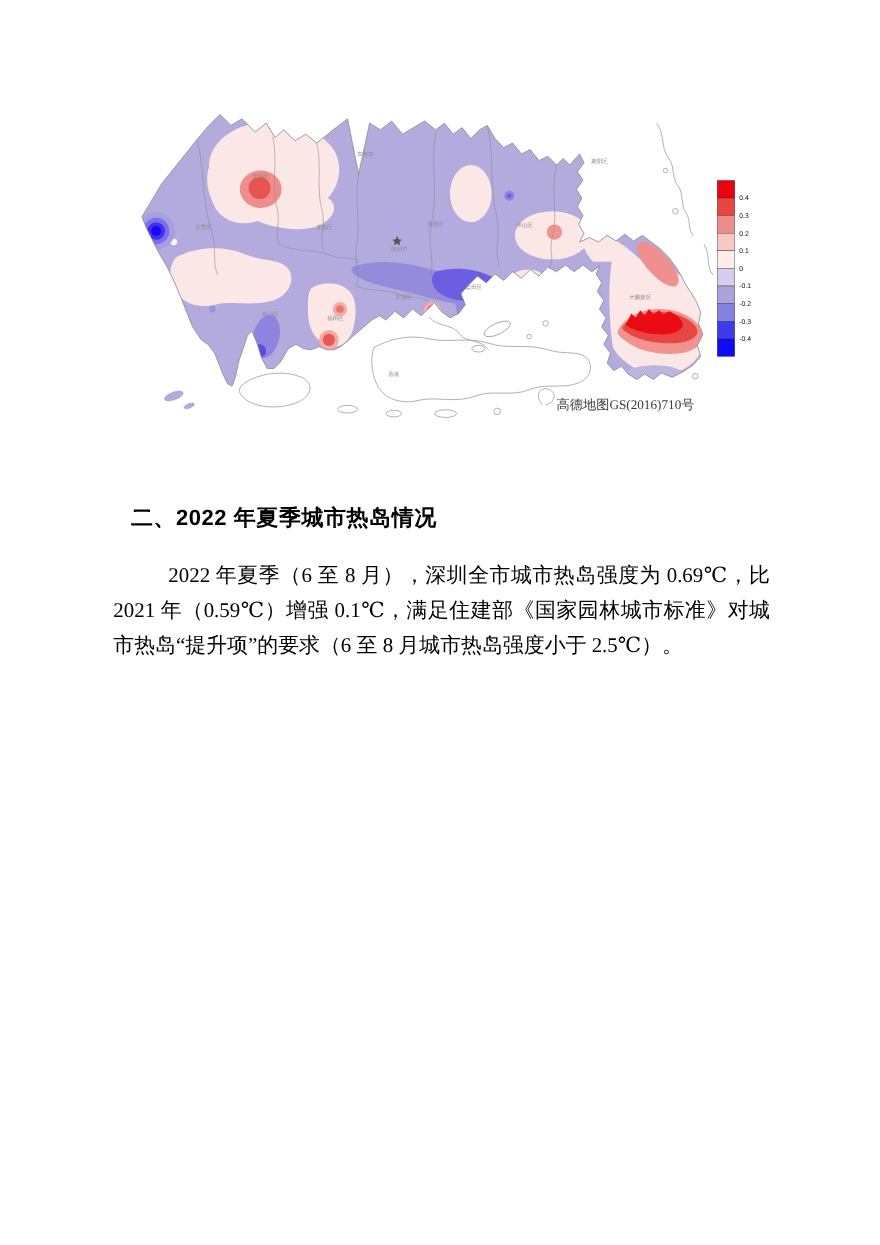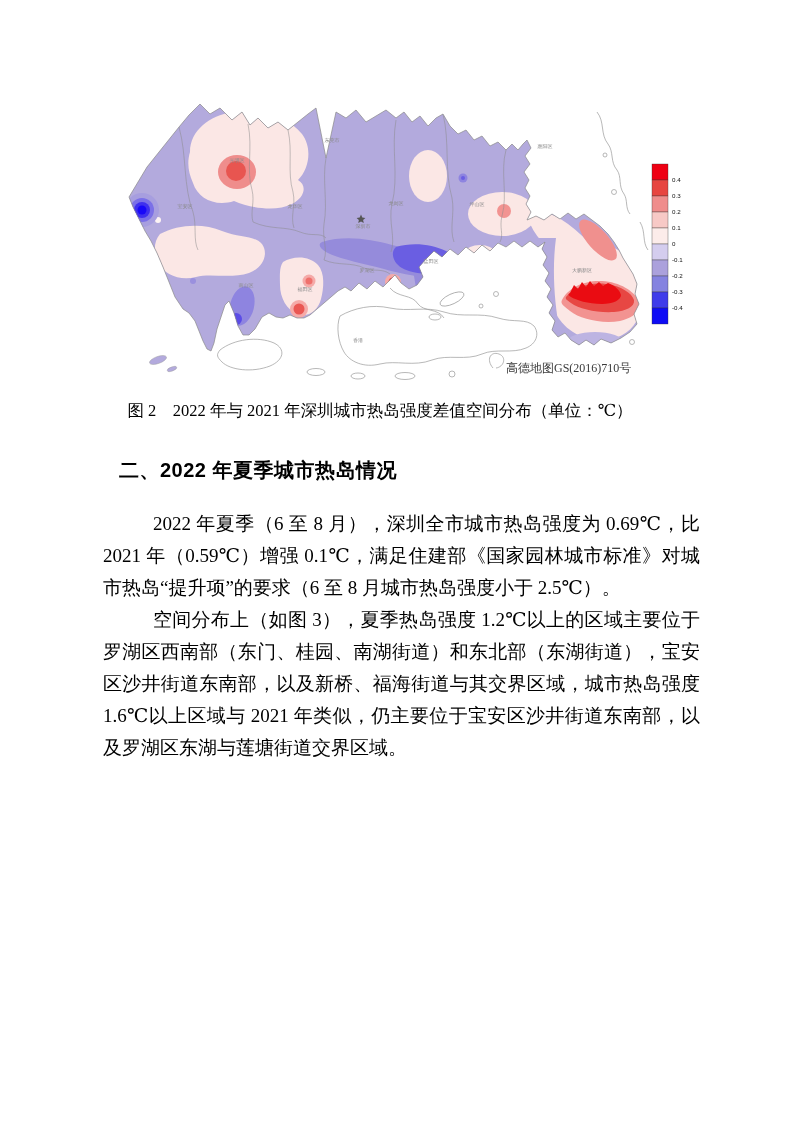--- a/index.html
+++ b/index.html
@@ -173,22 +173,20 @@
           <text x="572" y="138.2" class="legend-tick">0.1</text>
           <text x="572" y="154.2" class="legend-tick">0</text>
           <text x="572" y="170.2" class="legend-tick">-0.1</text>
           <text x="572" y="186.2" class="legend-tick">-0.2</text>
           <text x="572" y="202.2" class="legend-tick">-0.3</text>
           <text x="572" y="218.2" class="legend-tick">-0.4</text>
         </g>
     </svg>
   </div>
 
-  <div class="caption caption-1">图 2　2022 年与 2021 年深圳城市热岛强度差值空间分布（单位：℃）</div>
 
   <h2 class="section-heading">二、2022 年夏季城市热岛情况</h2>
 
   <div class="body-text">
     <p>2022 年夏季（6 至 8 月），深圳全市城市热岛强度为 0.69℃，比 2021 年（0.59℃）增强 0.1℃，满足住建部《国家园林城市标准》对城市热岛“提升项”的要求（6 至 8 月城市热岛强度小于 2.5℃）。</p>
-    <p>空间分布上（如图 3），夏季热岛强度 1.2℃以上的区域主要位于罗湖区西南部（东门、桂园、南湖街道）和东北部（东湖街道），宝安区沙井街道东南部，以及新桥、福海街道与其交界区域，城市热岛强度 1.6℃以上区域与 2021 年类似，仍主要位于宝安区沙井街道东南部，以及罗湖区东湖与莲塘街道交界区域。</p>
   </div>
 
 </div>
 
 </body></html>

